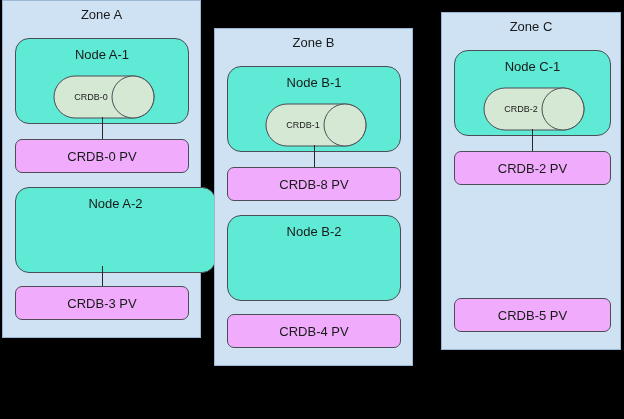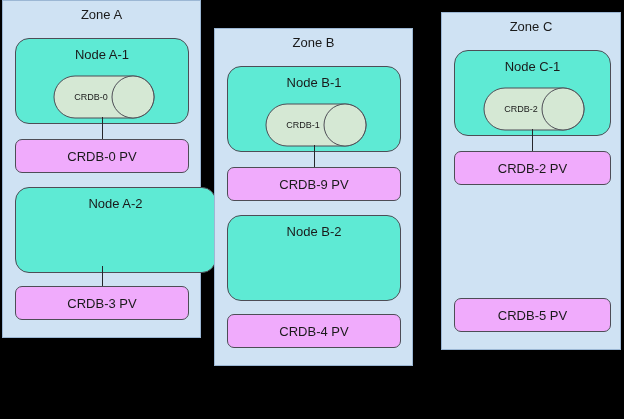--- a/index.html
+++ b/index.html
@@ -144,21 +144,21 @@
           <path d="M 22 1 L 80 1 A 21 21 0 0 1 80 43 L 22 43 A 21 21 0 0 1 22 1 Z" fill="#d5e8d4" stroke="#4d4d56" stroke-width="1"></path>
           <ellipse cx="80" cy="22" rx="21" ry="21" fill="#d5e8d4" stroke="#4d4d56" stroke-width="1"></ellipse>
         </svg>
         <div class="pod-label">CRDB-1</div>
       </div>
     </div>
 
     <div class="connector" style="left:99px; top:116px; height:22px;"></div>
 
     <div class="pv" style="left:12px; top:138px; width:174px; height:34px;">
-      <span>CRDB-9 PV</span>
+      <span>CRDB-8 PV</span>
     </div>
 
     <div class="node" style="left:12px; top:186px; width:174px; height:86px;">
       <div class="node-label">Node B-2</div>
     </div>
 
     <div class="pv" style="left:12px; top:285px; width:174px; height:34px;">
       <span>CRDB-4 PV</span>
     </div>
   </div>

